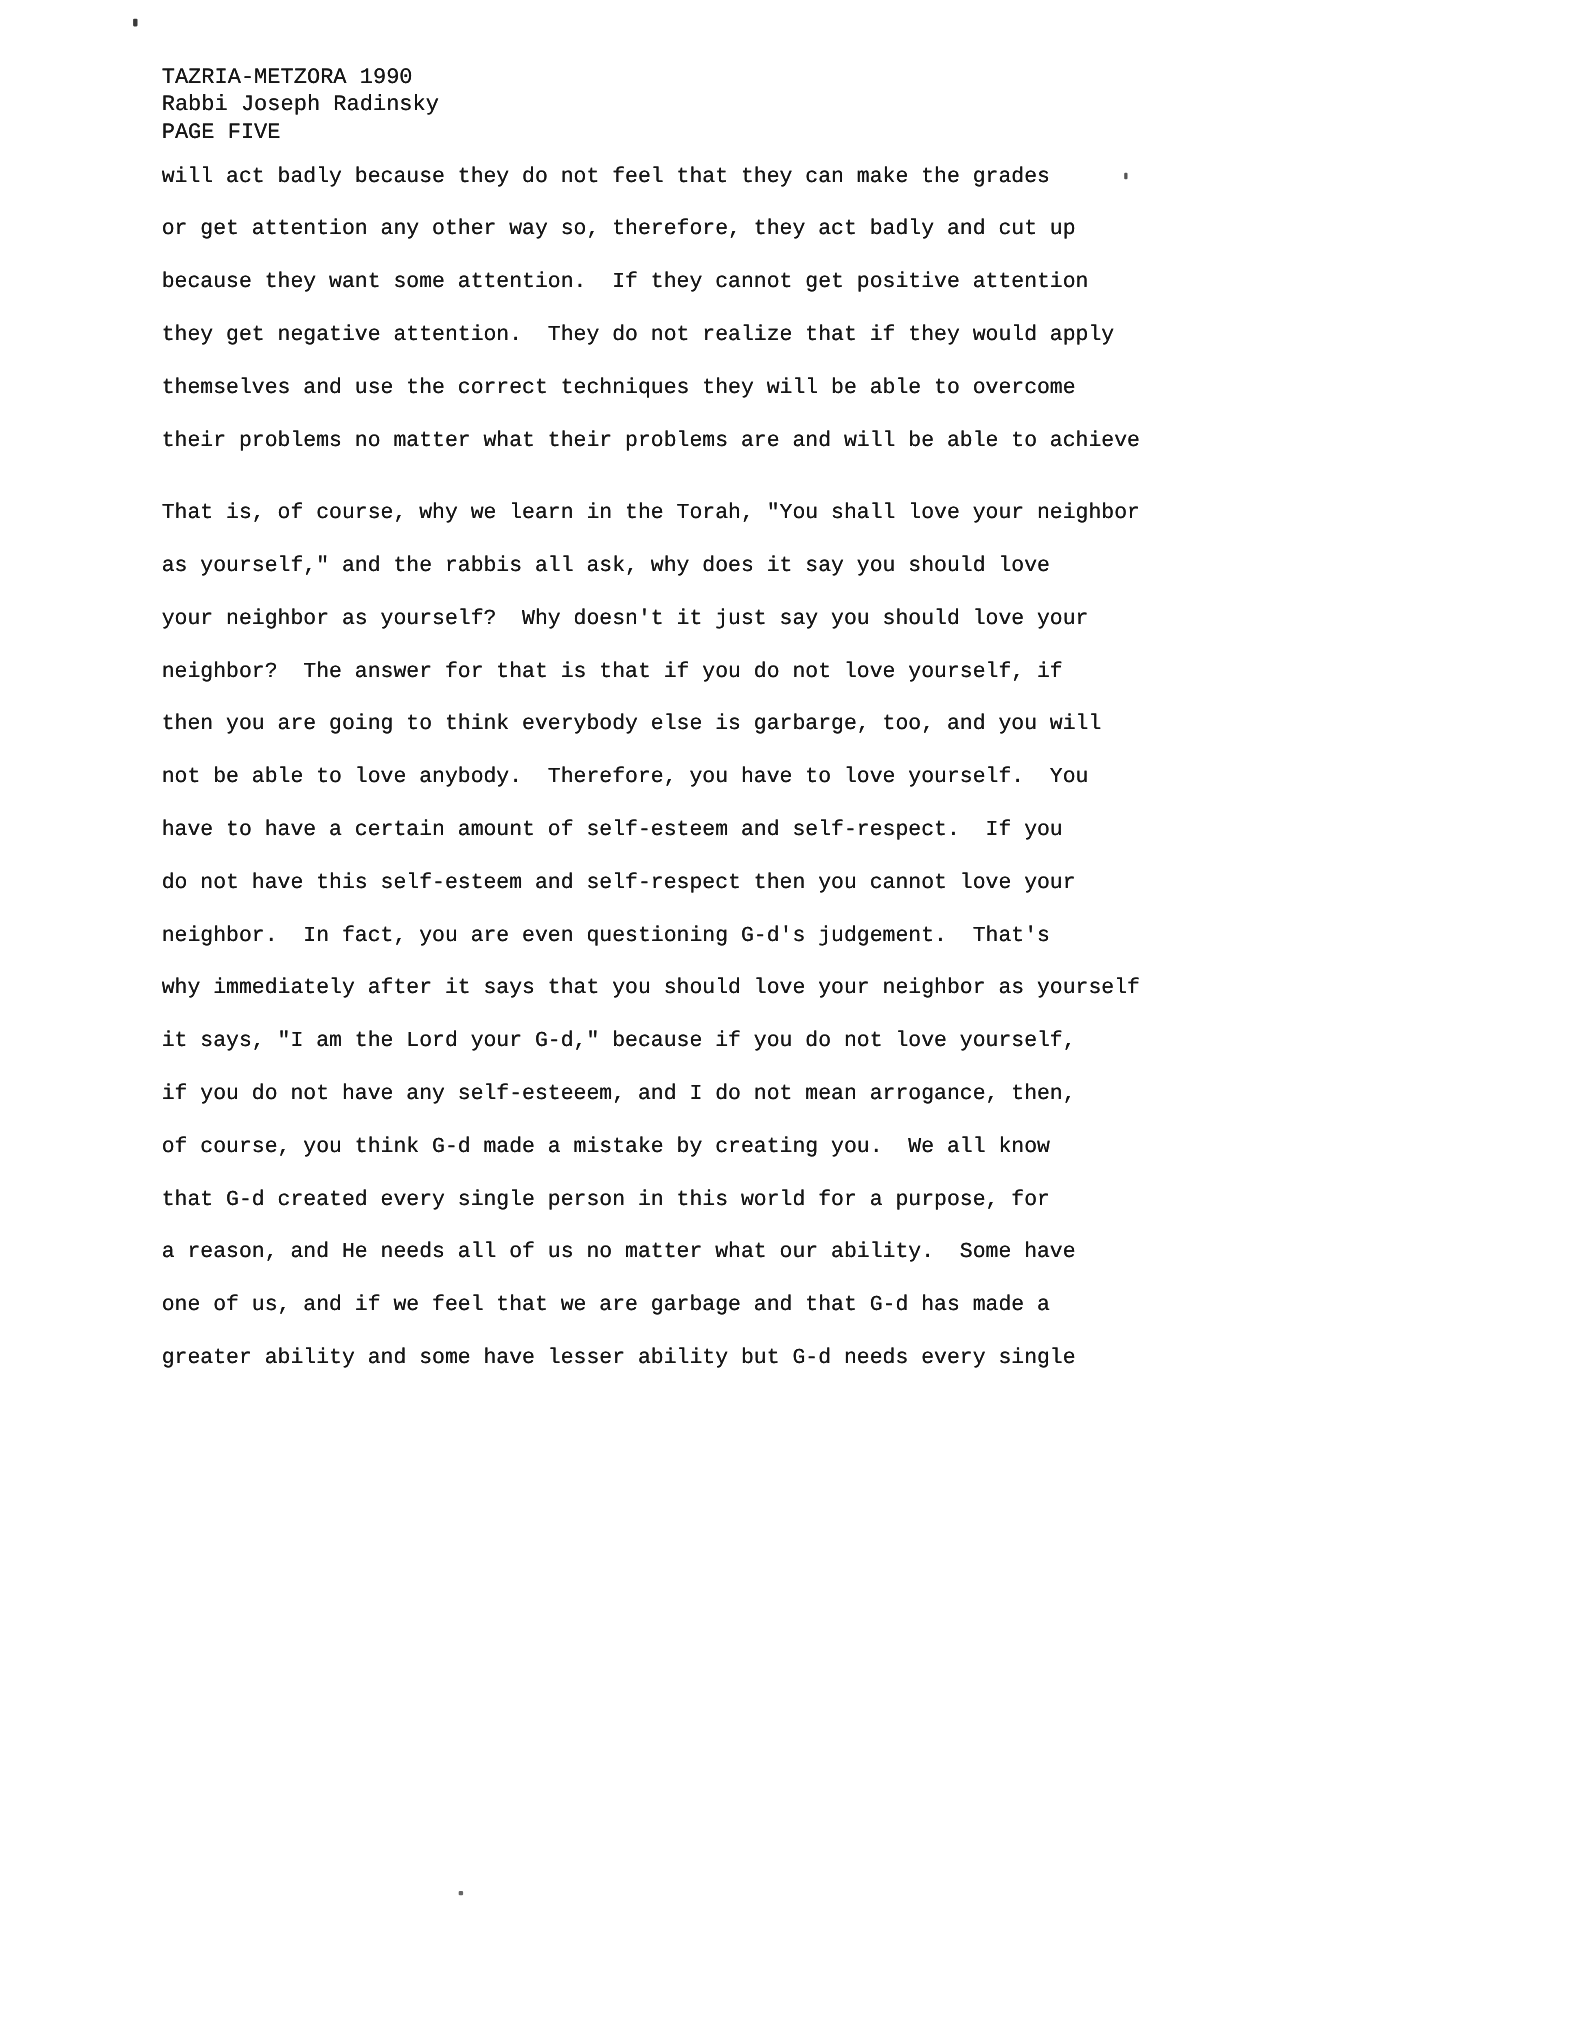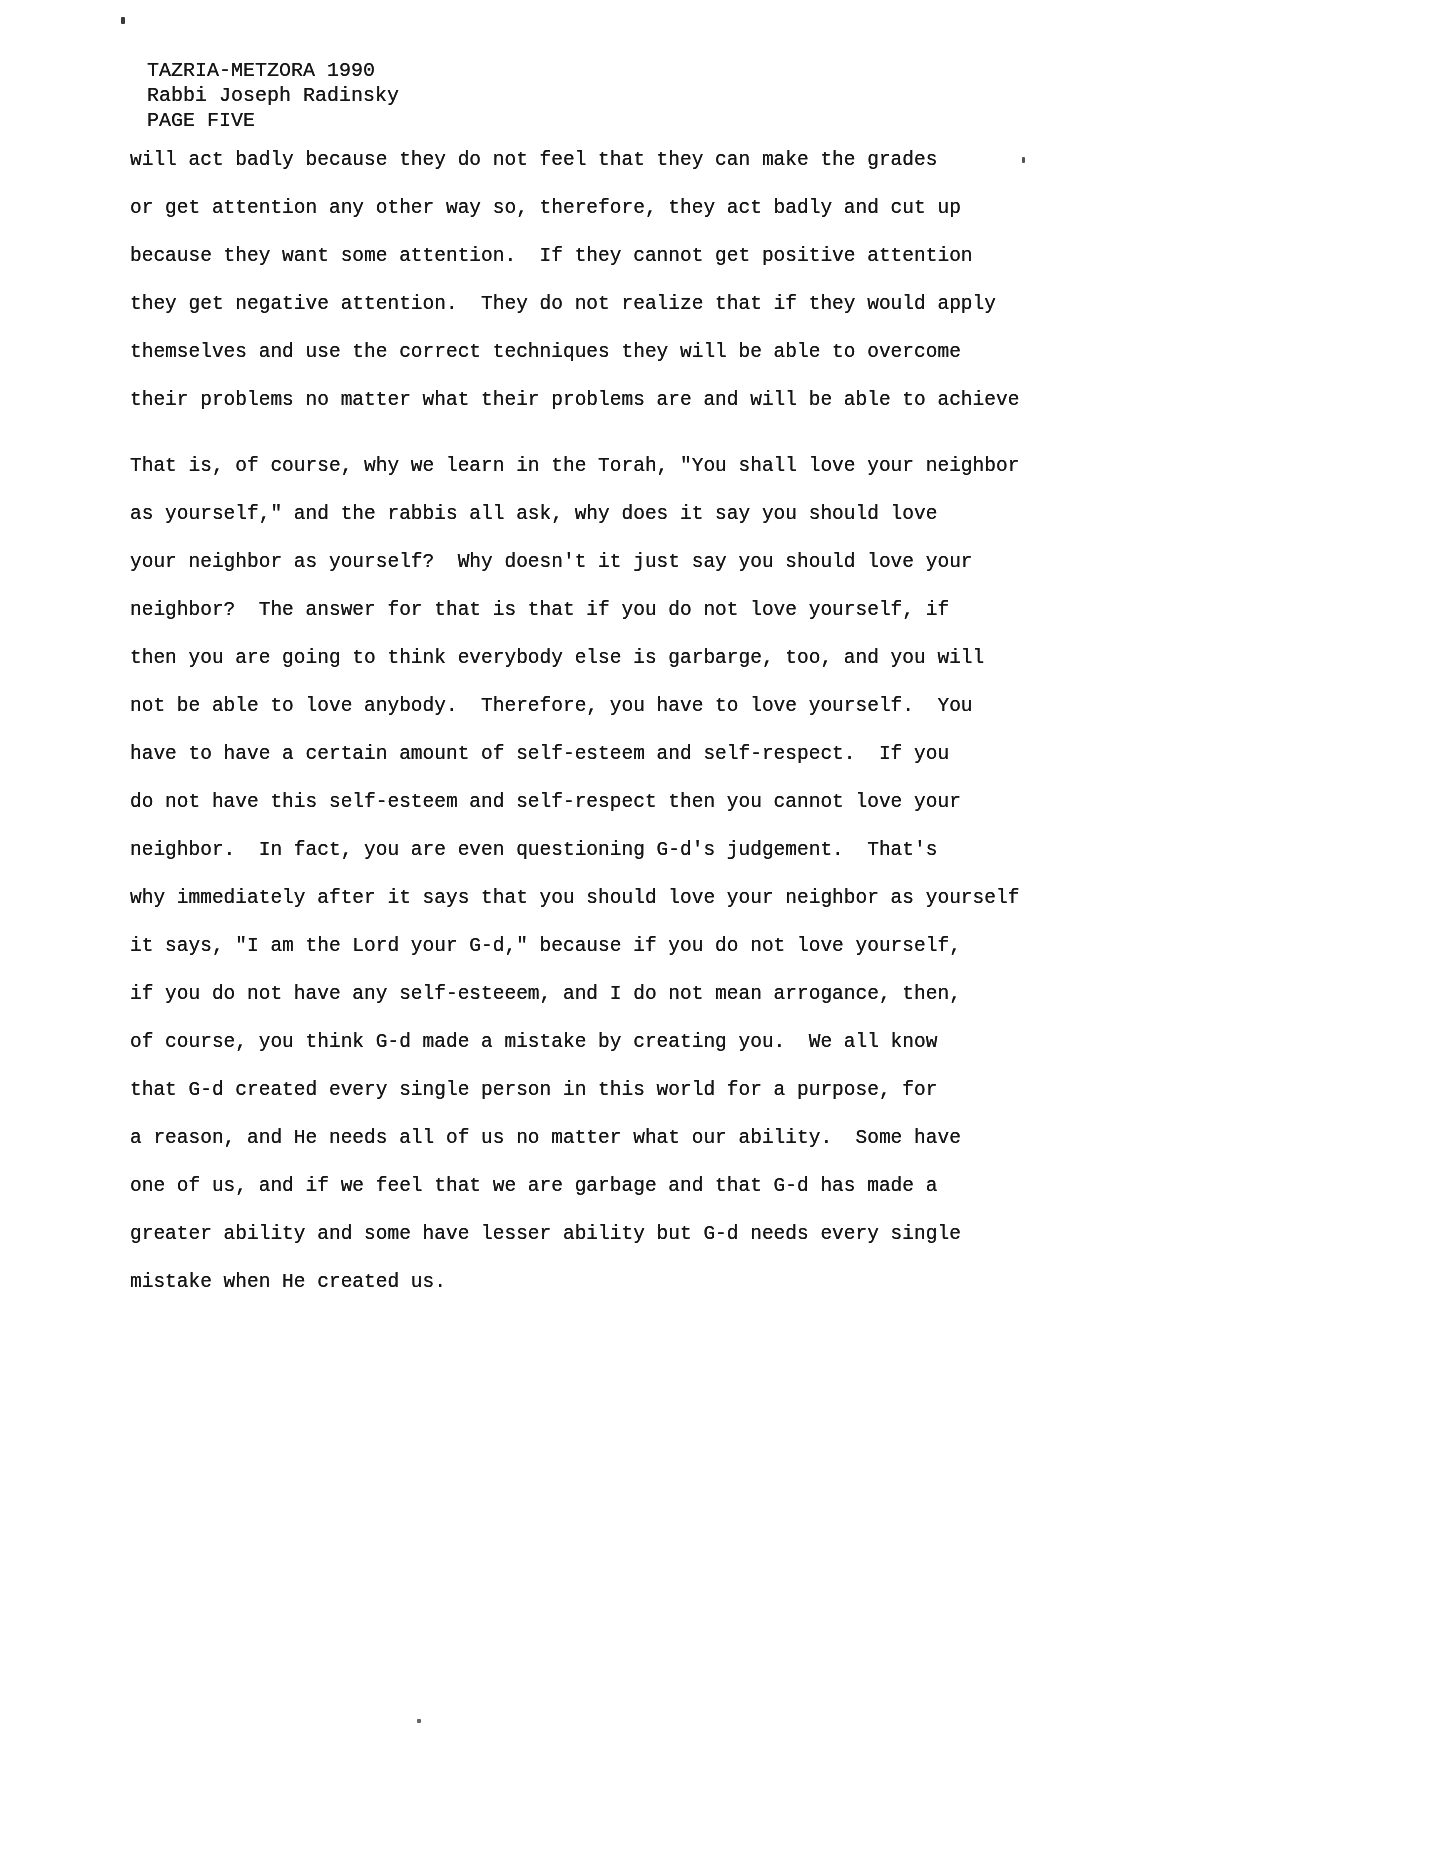--- a/index.html
+++ b/index.html
@@ -24,21 +24,21 @@
     left: 147px;
     top: 58px;
     font-size: 20px;
     line-height: 25px;
   }
   .header-line {
     white-space: pre;
   }
   .body-block {
     position: absolute;
-    left: 130px;
+    left: 147px;
     top: 136px;
     font-size: 19.5px;
   }
   .para {
     margin: 0;
   }
   .para + .para {
     margin-top: 18px;
   }
   .text-line {
@@ -92,18 +92,17 @@
       <div class="text-line">do not have this self-esteem and self-respect then you cannot love your</div>
       <div class="text-line">neighbor.  In fact, you are even questioning G-d's judgement.  That's</div>
       <div class="text-line">why immediately after it says that you should love your neighbor as yourself</div>
       <div class="text-line">it says, "I am the Lord your G-d," because if you do not love yourself,</div>
       <div class="text-line">if you do not have any self-esteeem, and I do not mean arrogance, then,</div>
       <div class="text-line">of course, you think G-d made a mistake by creating you.  We all know</div>
       <div class="text-line">that G-d created every single person in this world for a purpose, for</div>
       <div class="text-line">a reason, and He needs all of us no matter what our ability.  Some have</div>
       <div class="text-line">one of us, and if we feel that we are garbage and that G-d has made a</div>
       <div class="text-line">greater ability and some have lesser ability but G-d needs every single</div>
-      <div class="text-line">mistake when He created us.</div>
     </div>
 
   </div>
 
 </div>
 
 </body></html>

